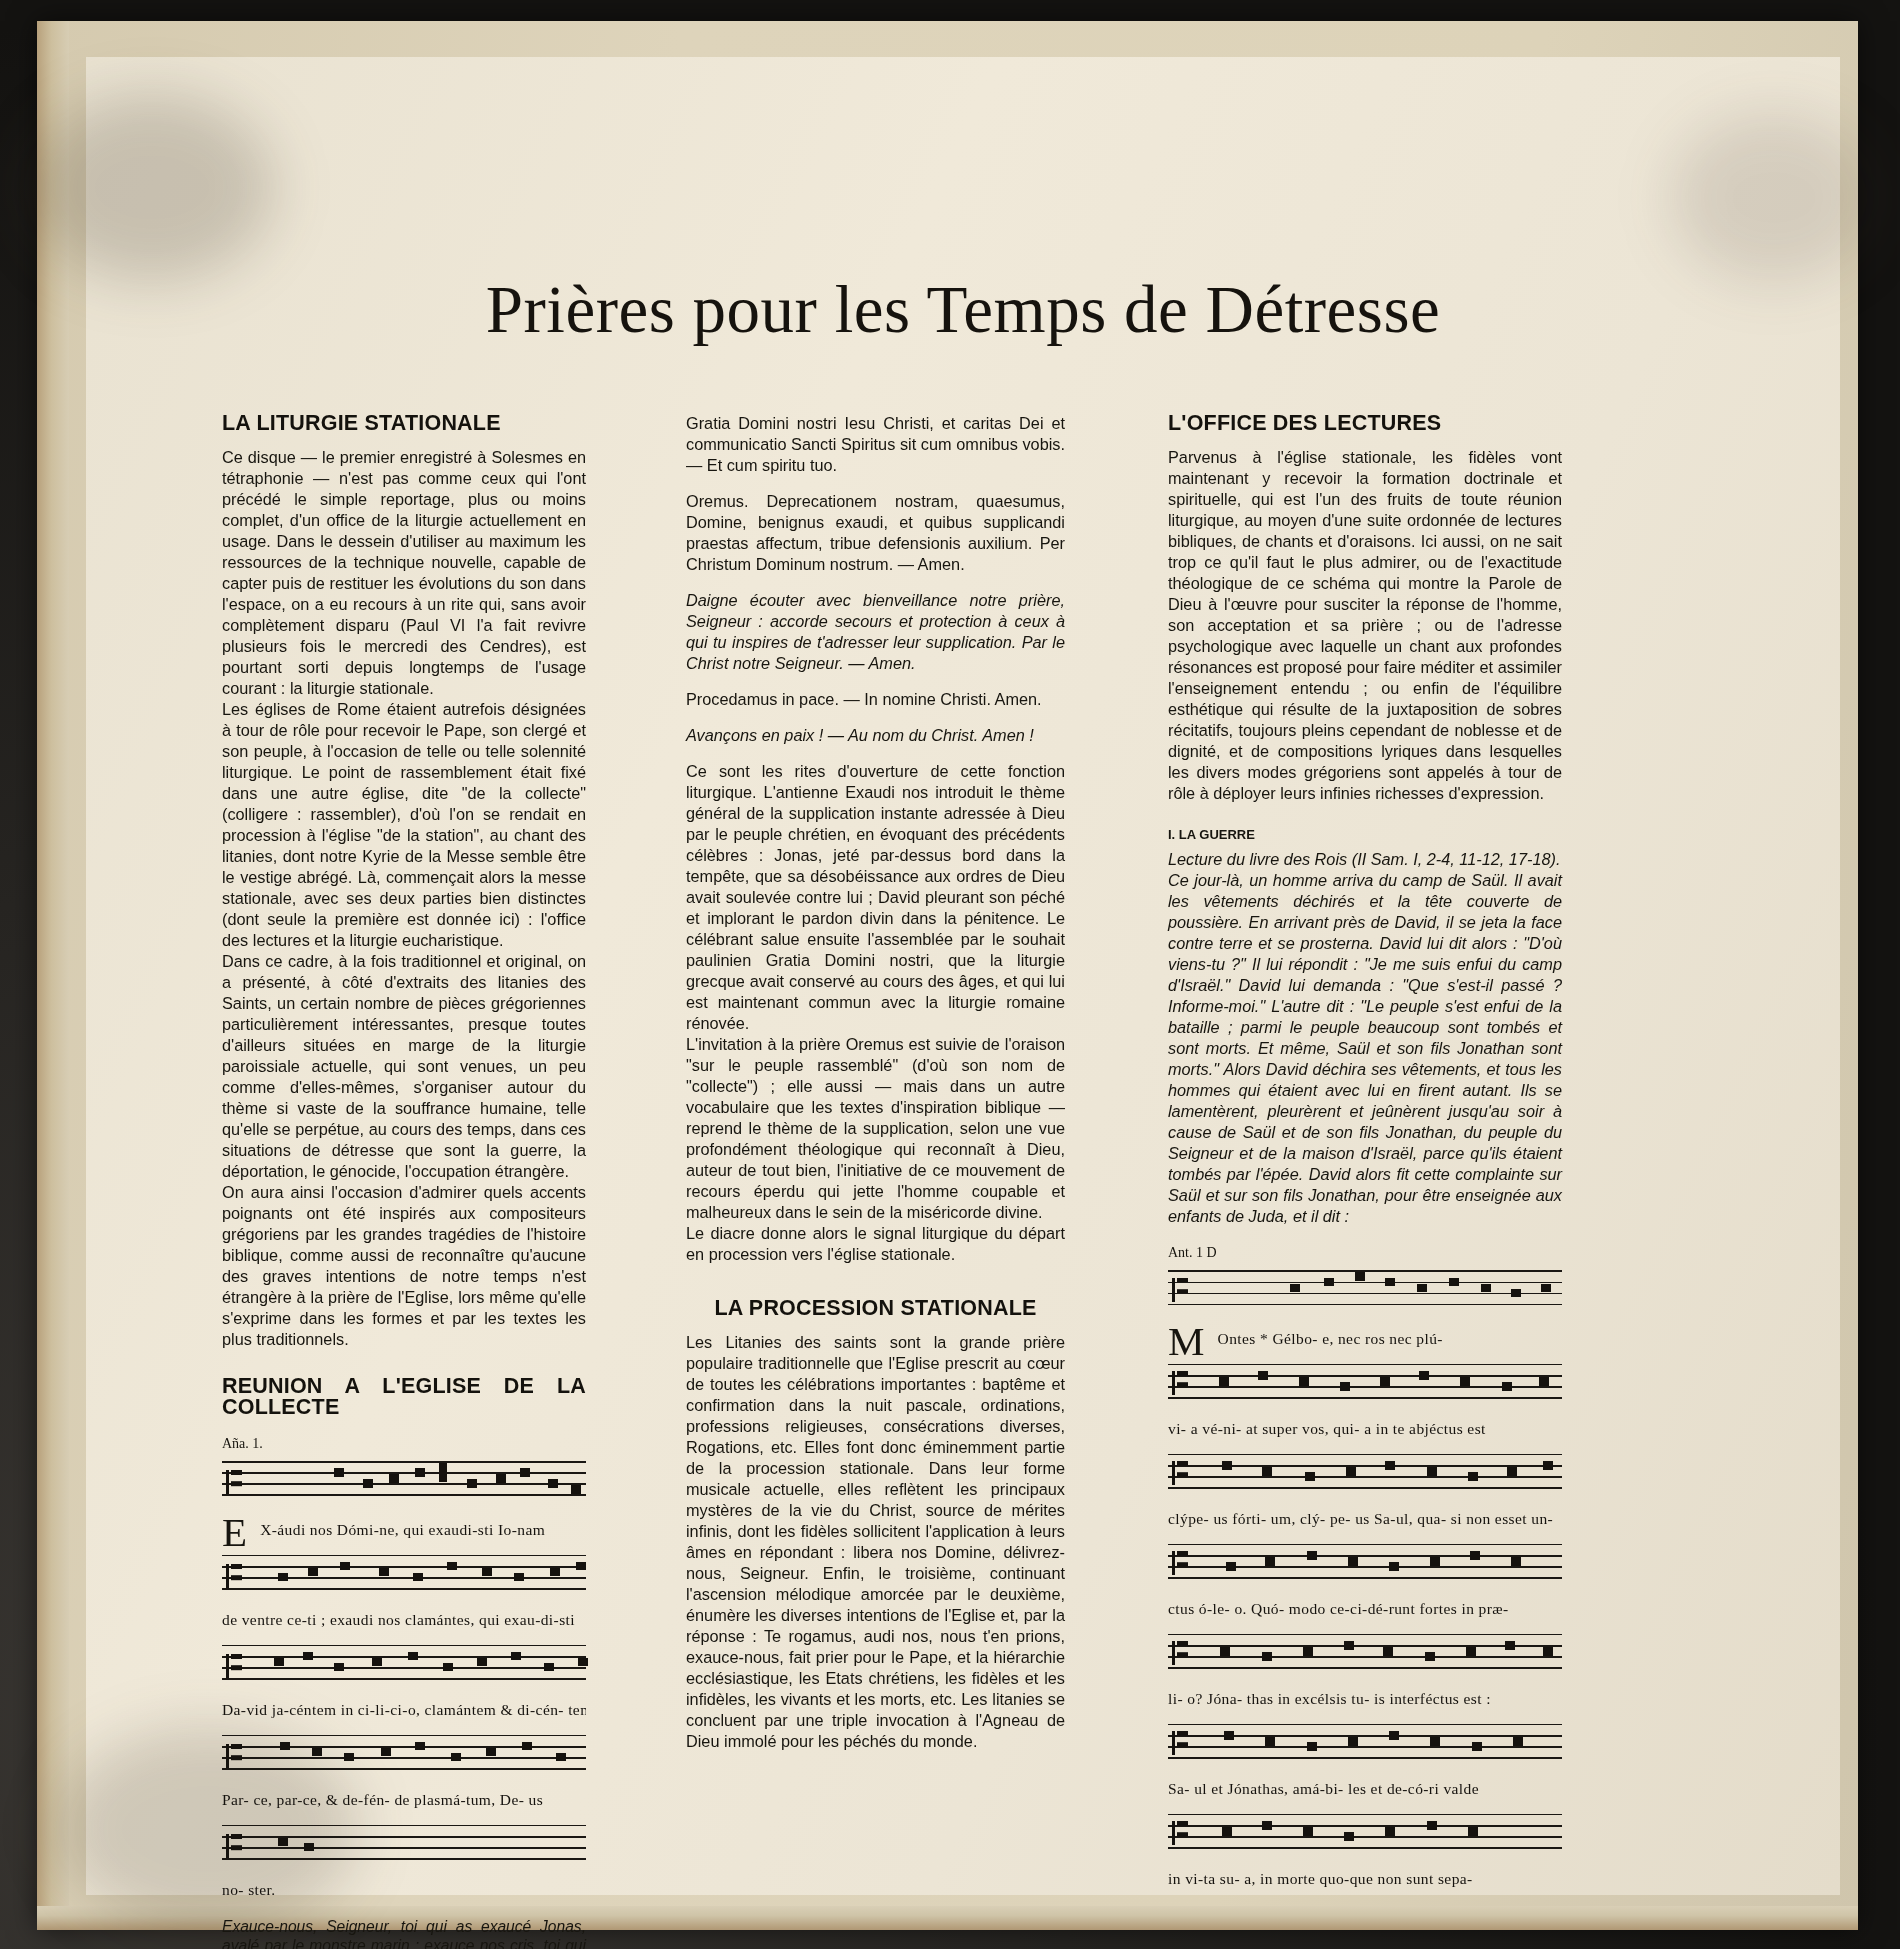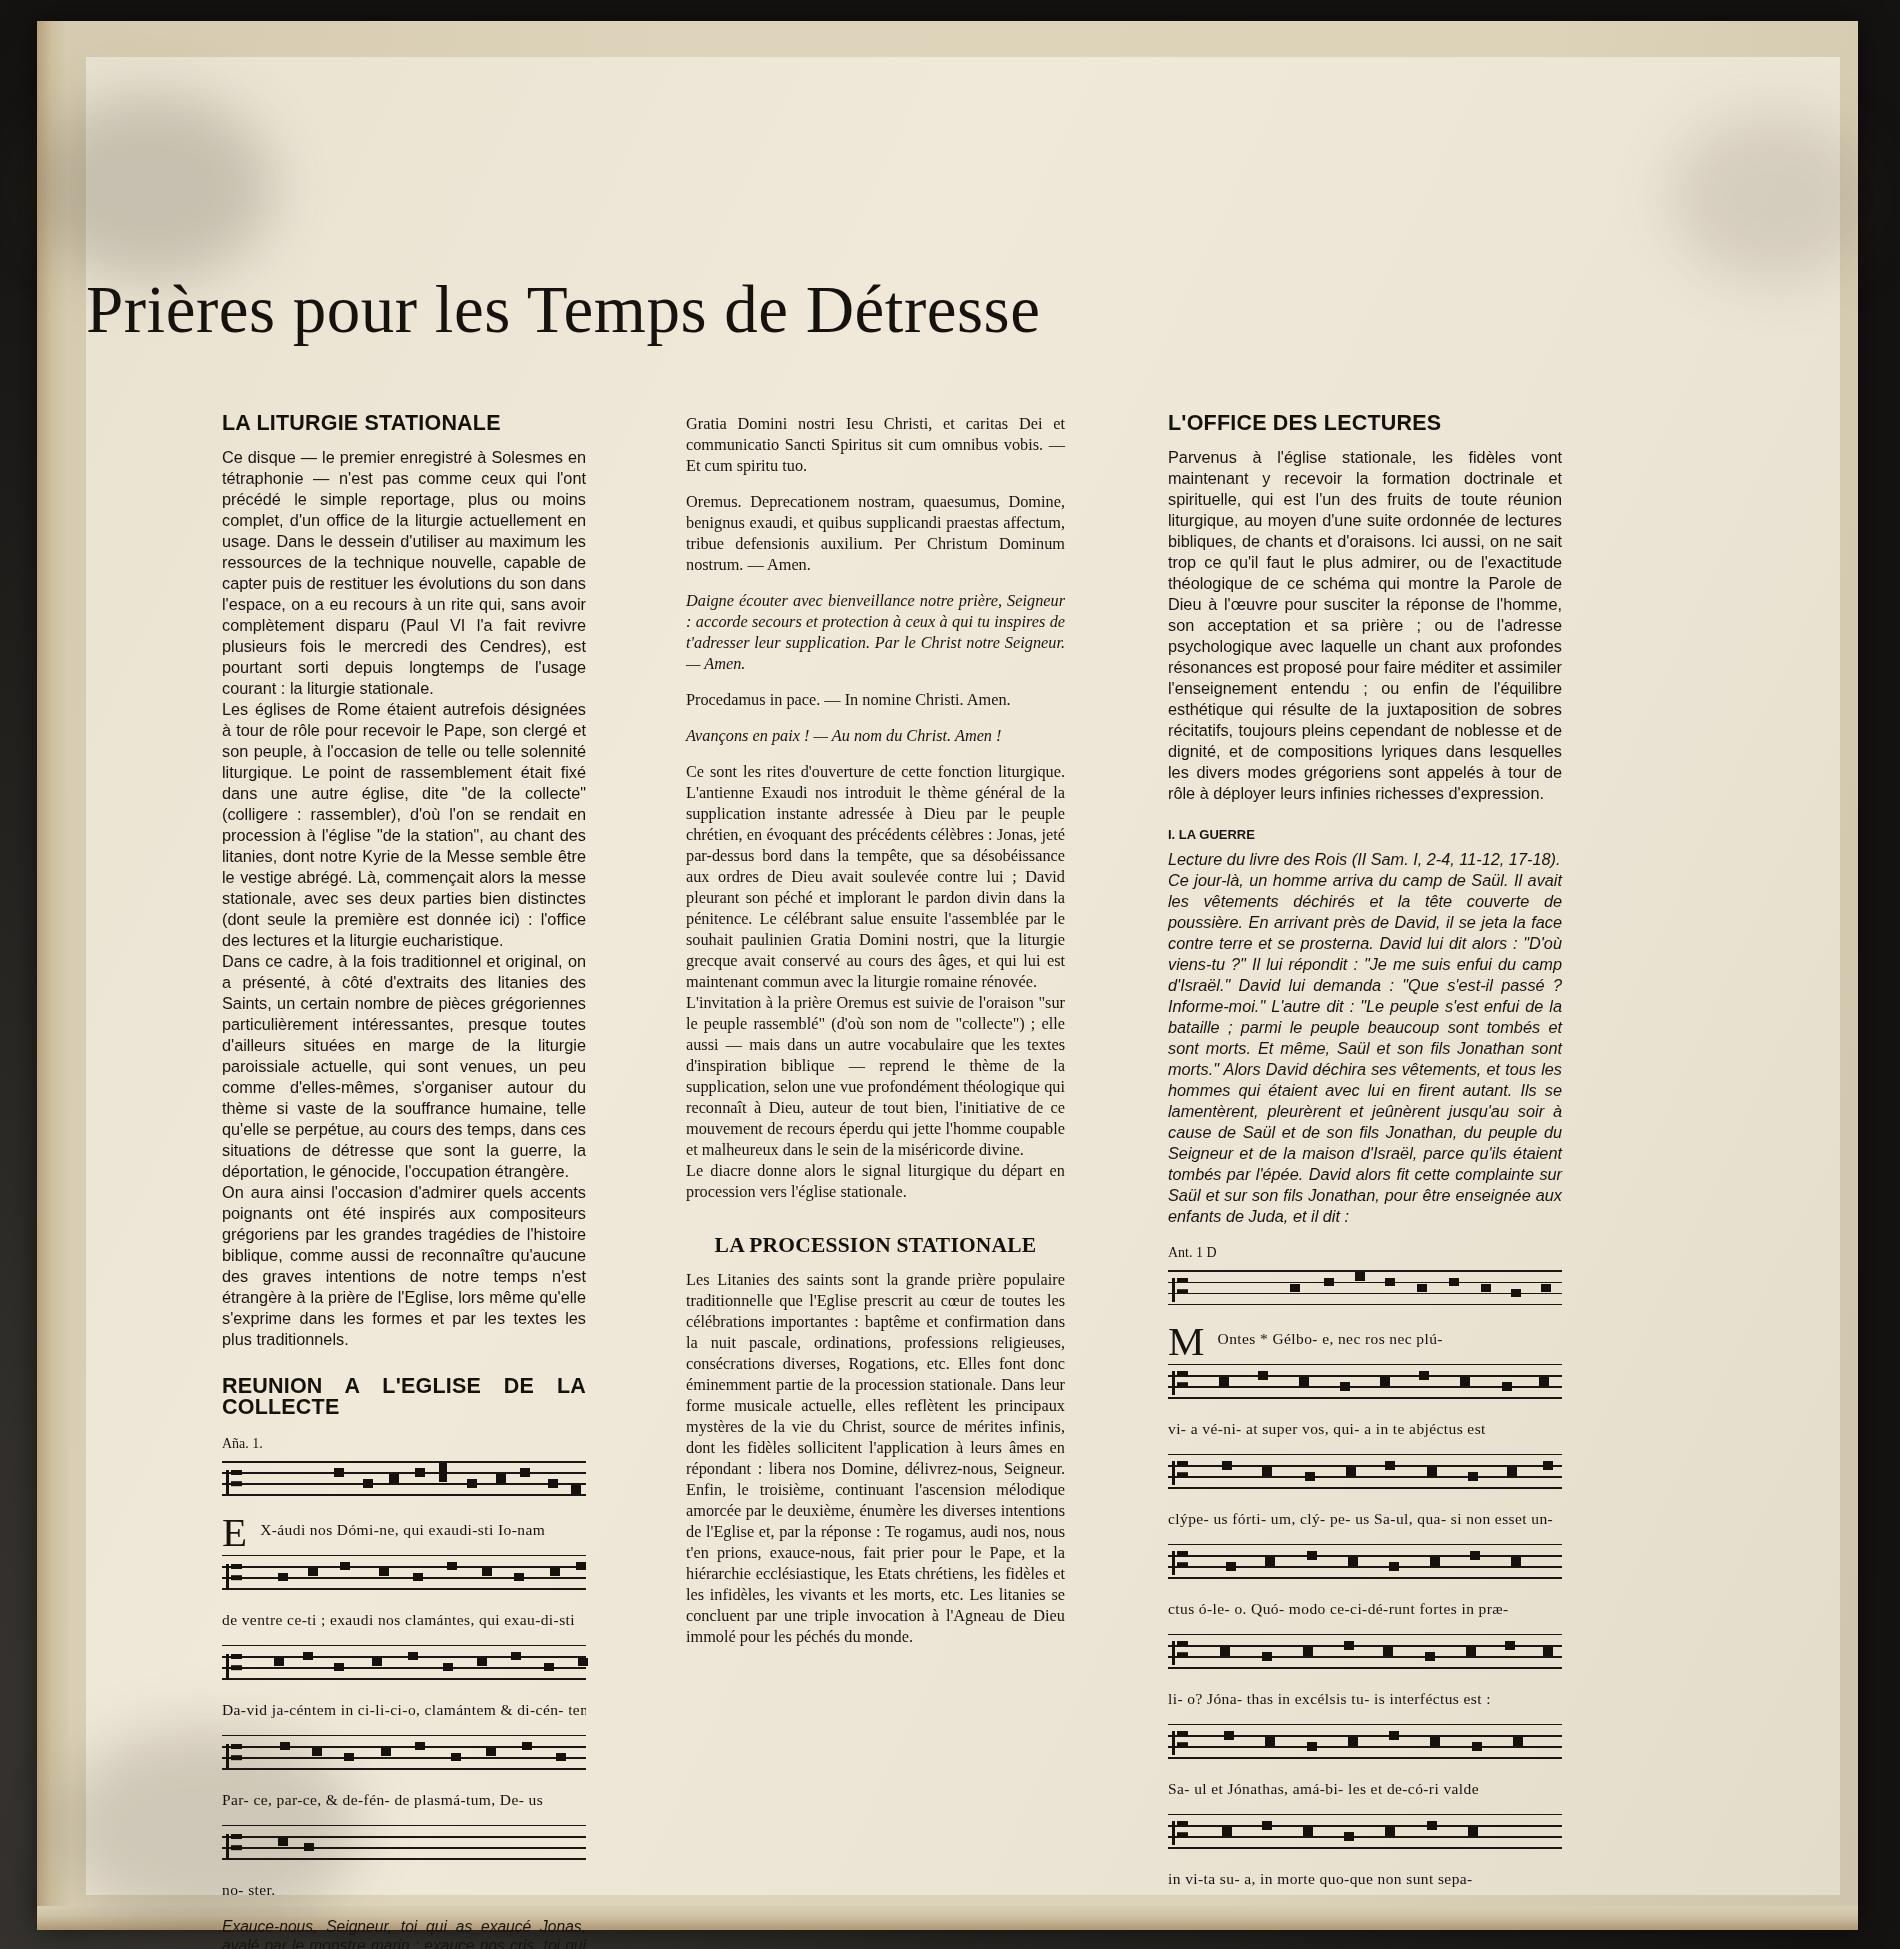--- a/index.html
+++ b/index.html
@@ -60,36 +60,36 @@
     position: absolute;
     left: 0; top: 0;
     width: 1754px;
     height: 1838px;
   }
   .title {
     position: absolute;
     left: 0;
     top: 214px;
     width: 100%;
-    text-align: left;
+    text-align: center;
     font-family: "Liberation Serif", serif;
     font-size: 67px;
     color: #16130e;
     letter-spacing: 0.5px;
   }
   .col {
     position: absolute;
     top: 356px;
     font-size: 16.3px;
     line-height: 21px;
     color: #17150f;
     text-align: justify;
   }
   .col-1 { left: 136px; width: 364px; }
-  .col-2 { left: 600px; width: 379px; font-family: Liberation Serif, serif; }
+  .col-2 { left: 600px; width: 379px; }
   .col-3 { left: 1082px; width: 394px; }
   h2.sec {
     font-size: 21.5px;
     font-weight: bold;
     margin: 0 0 13px 0;
     letter-spacing: 0.2px;
     color: #14120d;
   }
   h2.sec.center { text-align: center; }
   h3.sub {

